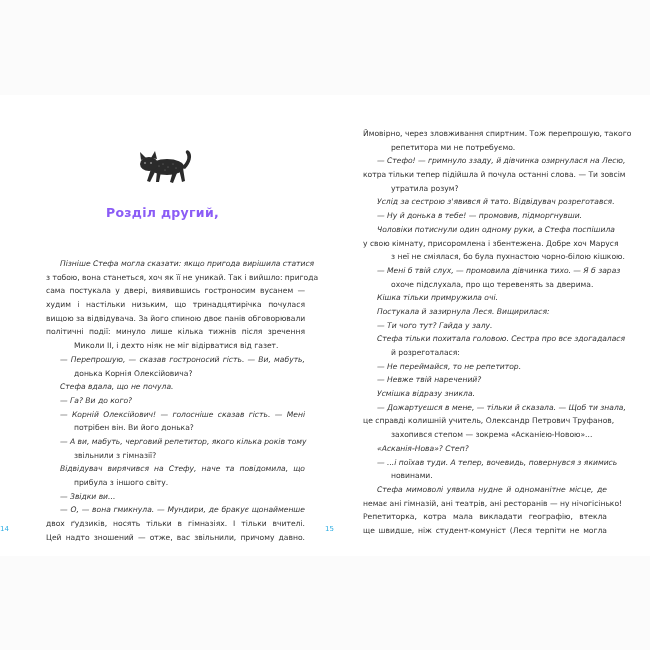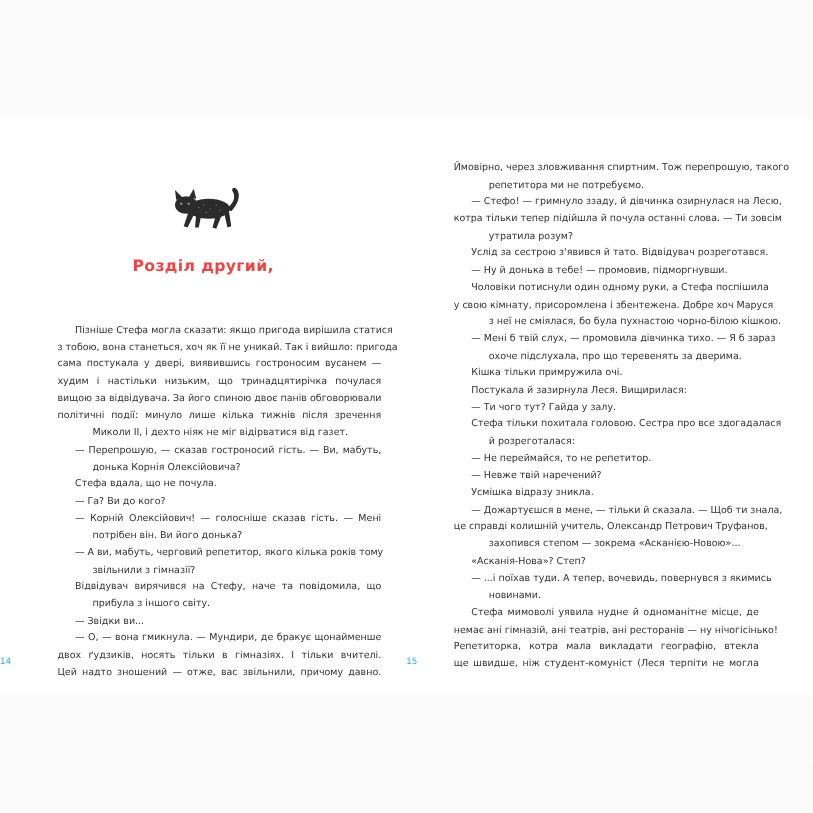--- a/index.html
+++ b/index.html
@@ -26,21 +26,21 @@
   }
   .page-left { left: 0; width: 325px; }
   .page-right { left: 325px; width: 325px; }
 
   .cat {
     position: absolute; left: 135px; top: 52px; width: 62px; height: 40px;
   }
   .chapter-title {
     position: absolute; left: 0; width: 325px; top: 110px;
     text-align: center;
-    color: #ef4444;
+    color: #8b5cf6;
     font-weight: bold;
     font-size: 12.5px;
     letter-spacing: 0.3px;
   }
   .chapter-subtitle {
     position: absolute; left: 0; width: 325px; top: 128px;
     text-align: center;
     color: #2a2a2a;
     font-weight: bold;
     font-size: 7.2px;
@@ -54,21 +54,21 @@
   .text-left { left: 46px; top: 162px; width: 259px; }
   .text-right { left: 363px; top: 32px; width: 244px; }
   .line {
     display: block;
     white-space: nowrap;
     text-align: justify;
     text-align-last: justify;
     height: 13.7px;
   }
   .line.last { text-align-last: left; padding-left: 28px; }
-  .line.indent { padding-left: 14px; }
+  .line.indent { padding-left: 14px; font-style: italic; }
   .page-number {
     position: absolute; top: 430px; width: 325px; left: 0;
     text-align: left;
     color: #29abe2;
     font-size: 7px;
   }
 </style>
 </head>
 <body>
 

